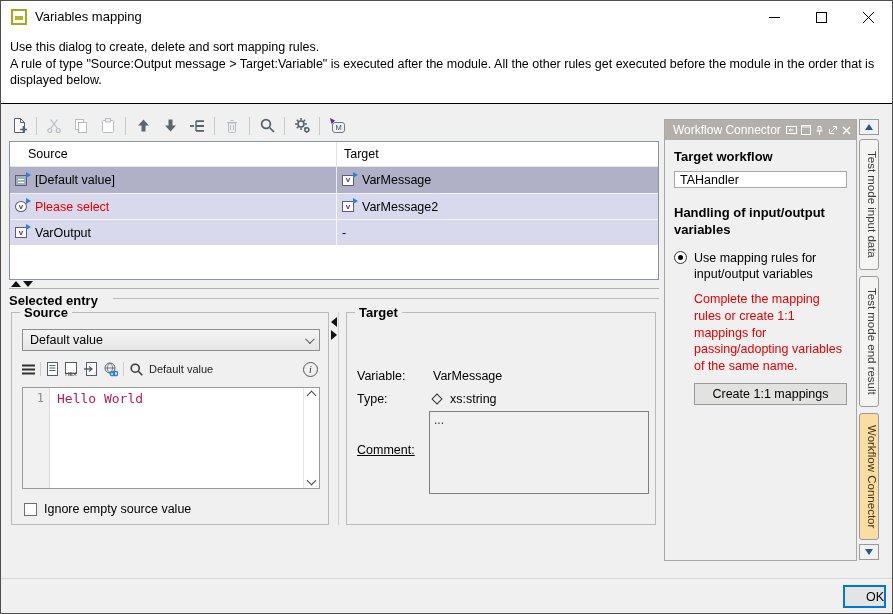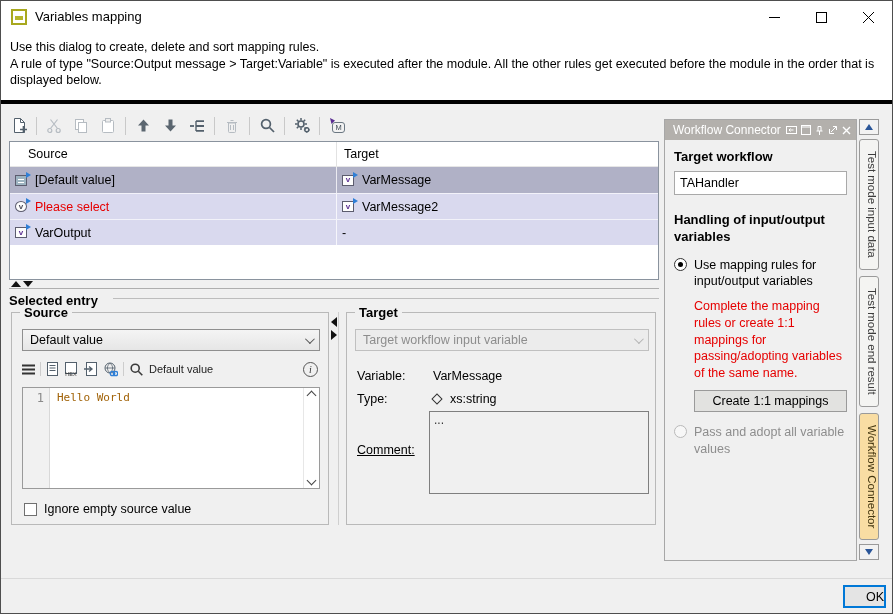--- a/index.html
+++ b/index.html
@@ -12,21 +12,21 @@
   
   .titlebar { position:absolute; top:0; left:0; right:0; height:32px; background:#fff; }
   .app-icon { position:absolute; left:10px; top:8px; width:16px; height:16px;
     border:2px solid #a8a81e; background:#fff; }
   .app-icon::after { content:""; position:absolute; left:2px; right:2px; top:5px; height:4px; background:#b5b52c; }
   .title-text { position:absolute; left:34px; top:8px; font-size:13px; color:#000; }
   .cap-btns { position:absolute; right:0; top:0; height:32px; display:flex; }
   .cap-btn { width:47px; height:32px; display:flex; align-items:center; justify-content:center; }
   
   .desc { position:absolute; top:32px; left:0; right:0; height:71px; background:#fff;
-    border-bottom:4px solid #000000; padding:6px 9px 0 9px; font-size:12.5px; line-height:16.5px; color:#000; }
+    border-bottom:1px solid #000000; padding:6px 9px 0 9px; font-size:12.5px; line-height:16.5px; color:#000; }
   
   .toolbar { position:absolute; top:111px; left:8px; height:27px; display:flex; align-items:center; gap:7px; }
   .tbtn { width:20px; height:22px; display:flex; align-items:center; justify-content:center; }
   .tsep { width:1px; height:18px; background:#c9c9c9; }
   
   .grid { position:absolute; left:8px; top:140px; width:650px; height:139px; background:#fff; border:1px solid #8a939e; }
   .grid-head { display:flex; height:25px; border-bottom:1px solid #e6e6e6; font-size:12.5px; align-items:center; }
   .gh-src { width:327px; padding-left:18px; border-right:1px solid #e2e2e2; height:100%; display:flex; align-items:center; }
   .gh-tgt { flex:1; padding-left:7px; height:100%; display:flex; align-items:center; }
   .grow { display:flex; height:26px; font-size:12.5px; align-items:center; }
@@ -70,21 +70,21 @@
   
   .mini-tb { position:absolute; left:10px; top:46px; right:10px; height:20px; display:flex; align-items:center; gap:5px; }
   .mini-sep { width:1px; height:14px; background:#cdcdcd; }
   .search-val { font-size:11px; color:#222; }
   .info-i { margin-left:auto; width:15px; height:15px; border:1px solid #555; border-radius:50%;
     font-size:10px; font-style:italic; font-family:"Liberation Serif",serif; display:flex; align-items:center; justify-content:center; color:#333; }
   
   .editor { position:absolute; left:10px; top:74px; width:298px; height:102px; border:1px solid #9a9a9a; background:#fff; display:flex; }
   .gutter { width:27px; background:#f1f1f1; border-right:1px solid #d8d8d8; color:#8a8a8a;
     font-family:"DejaVu Sans Mono",monospace; font-size:12px; text-align:right; padding:3px 5px 0 0; }
-  .ed-text { flex:1; font-family:"DejaVu Sans Mono",monospace; font-size:11px; color:#a16207; padding:3px 0 0 7px; }
+  .ed-text { flex:1; font-family:"DejaVu Sans Mono",monospace; font-size:13px; color:#be185d; padding:3px 0 0 7px; }
   .ed-scroll { width:16px; border-left:1px solid #e7e7e7; display:flex; flex-direction:column; justify-content:space-between; align-items:center; padding:4px 0; }
   .chev-u { width:7px;height:7px;border-right:1.7px solid #444;border-bottom:1.7px solid #444; transform:rotate(-135deg); }
   .chev-d { width:7px;height:7px;border-right:1.7px solid #444;border-bottom:1.7px solid #444; transform:rotate(45deg); }
   
   .check-row { display:flex; align-items:center; gap:7px; font-size:12.5px; }
   .cbox { width:13px; height:13px; border:1px solid #707070; background:#fff; flex:0 0 auto; }
   .ck-ignore { position:absolute; left:12px; top:189px; }
   .ck-validate { position:absolute; left:12px; top:537px; }
   
   .t-row { position:absolute; left:10px; font-size:12.5px; display:flex; align-items:center; gap:6px; }
@@ -92,21 +92,21 @@
   .diamond { width:8px; height:8px; border:1.4px solid #333; transform:rotate(45deg); margin-right:3px; }
   .comment-box { position:absolute; left:82px; top:98px; width:220px; height:83px; border:1px solid #7f7f7f;
     font-size:12px; color:#333; padding:1px 4px; }
   .comment-lab { position:absolute; left:10px; top:130px; font-size:12.5px;text-decoration:underline; }
   
   .panel { position:absolute; left:663px; top:118px; width:193px; height:442px; background:#f0f0f0; border:1px solid #a7a7a7; }
   .panel-title { height:20px; background:#b3b0ac; color:#fff; font-size:12px; display:flex; align-items:center; padding:0 5px 0 8px; }
   .pt-icons { margin-left:auto; display:flex; gap:4px; align-items:center; }
   .panel-body { padding:9px 9px 0 9px; }
   .p-h { font-size:13px; font-weight:bold; line-height:1.25; }
-  .tw-input { margin-top:6px; width:100%; height:24px; border:1px solid #a9a9a9; background:#fff;
+  .tw-input { margin-top:6px; width:100%; height:17px; border:1px solid #a9a9a9; background:#fff;
     font-size:12.5px; padding:0 5px; font-family:"Liberation Sans",sans-serif; }
   .handling { margin-top:17px; }
   .radio-row { margin-top:12px; display:flex; gap:7px; font-size:12.5px; line-height:1.3; }
   .radio { width:13px; height:13px; border:1px solid #333; border-radius:50%; background:#fff; flex:0 0 auto; margin-top:1px; position:relative; }
   .radio.on::after { content:""; position:absolute; left:3px; top:3px; width:5px; height:5px; background:#000; border-radius:50%; }
   .radio.off { border-color:#b9b9b9; background:#f7f7f7; }
   .dim { color:#8d8d8d; }
   .warning { margin:9px 0 9px 20px; width:152px; color:#e60000; font-size:12.5px; line-height:1.33; }
   .create-btn { display:block; margin-left:20px; width:153px; height:22px; background:#e2e2e0;
     border:1px solid #9a9a9a; font-size:12.5px; font-family:"Liberation Sans",sans-serif; color:#000; }
@@ -361,24 +361,20 @@
   </div>
 
   <div class="vsplit">
     <span class="tri-l"></span>
     <span class="tri-r"></span>
   </div>
   <div class="vline"></div>
 
   <div class="group gb-tgt">
     <span class="legend">Target</span>
-    <div class="combo disabled" style="left:8px; top:16px; width:294px;">
-      <span>Target workflow input variable</span>
-      <span class="chev"></span>
-    </div>
     <div class="t-row" style="top:56px;">
       <span class="t-lab">Variable:</span>
       <span>VarMessage</span>
     </div>
     <div class="t-row" style="top:79px;">
       <span class="t-lab">Type:</span>
       <span class="diamond"></span>
       <span>xs:string</span>
     </div>
     <div class="comment-lab">Comment:</div>
@@ -422,24 +418,20 @@
     <div class="panel-body">
       <div class="p-h">Target workflow</div>
       <input class="tw-input" type="text" value="TAHandler" style="">
       <div class="p-h handling">Handling of input/output variables</div>
       <div class="radio-row">
         <span class="radio on"></span>
         <span>Use mapping rules for input/output variables</span>
       </div>
       <div class="warning">Complete the mapping rules or create 1:1 mappings for passing/adopting variables of the same name.</div>
       <button class="create-btn">Create 1:1 mappings</button>
-      <div class="radio-row dim">
-        <span class="radio off"></span>
-        <span>Pass and adopt all variable values</span>
-      </div>
     </div>
   </div>
 
   <div class="tabstrip">
     <div class="tab-scroll">
         <span class="btri-u"></span>
       </div>
     <div class="vtab mt4">Test mode input data</div>
     <div class="vtab mt6">Test mode end result</div>
     <div class="vtab active mt6">Workflow Connector</div>

